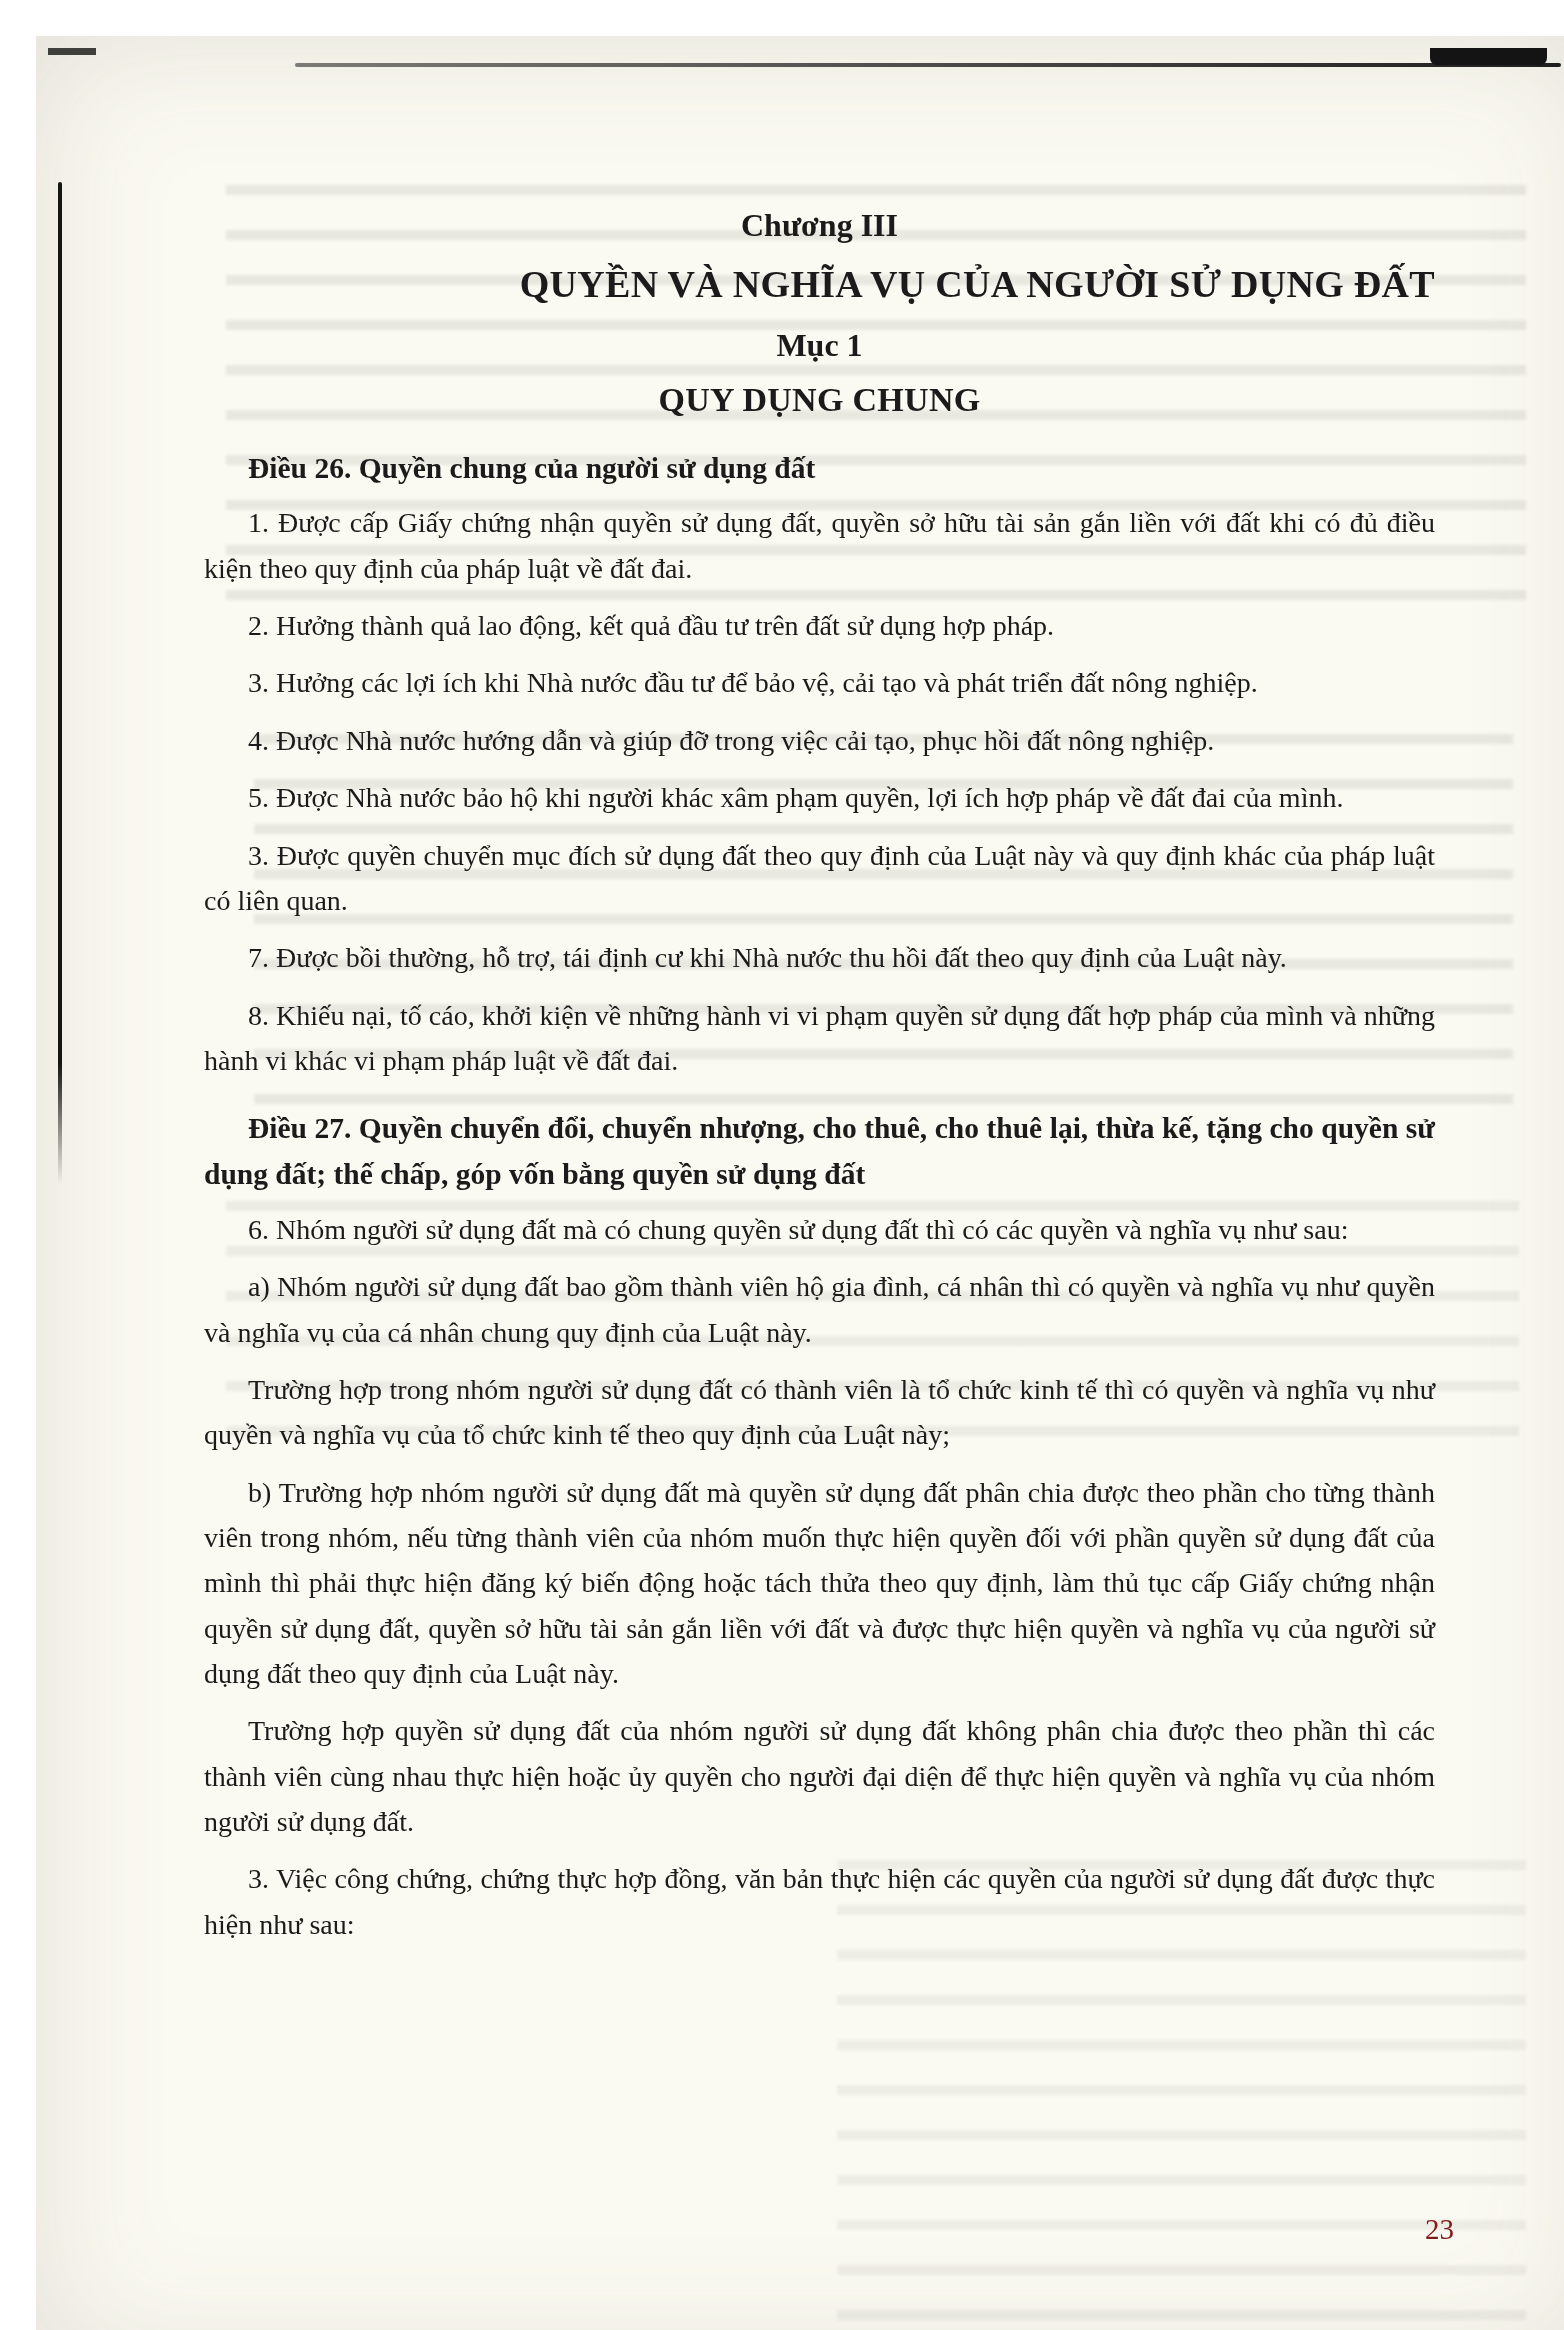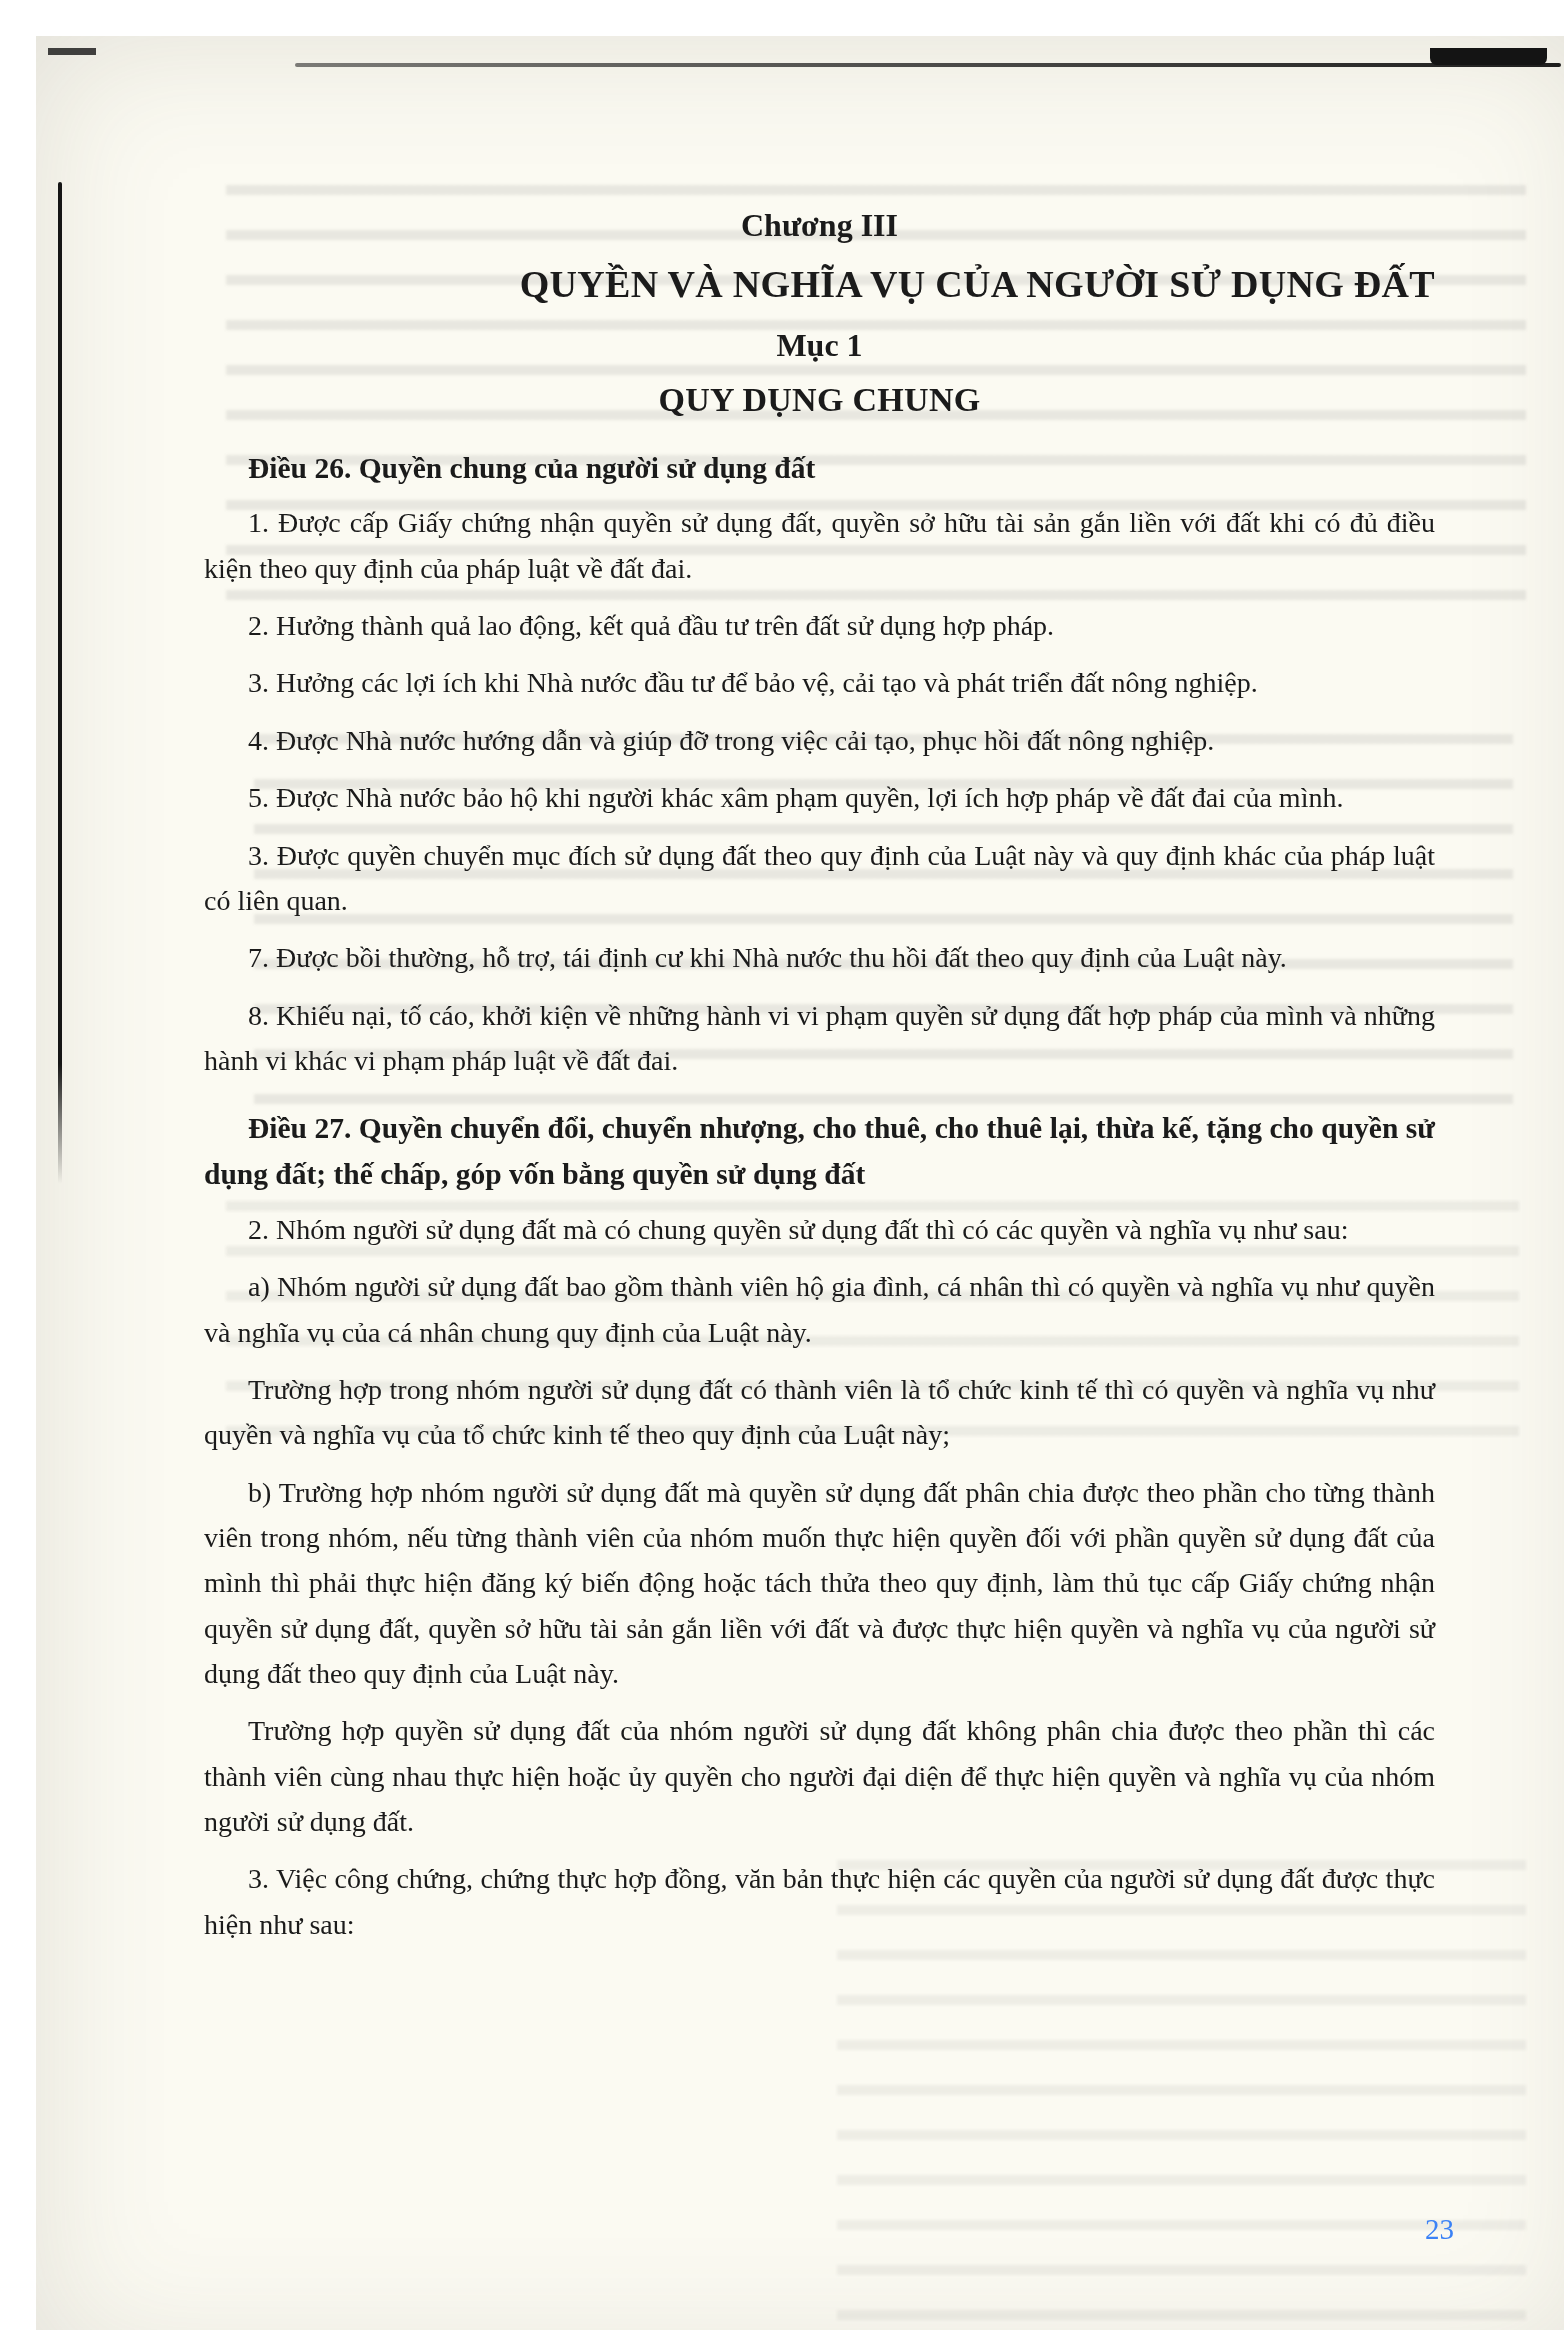--- a/index.html
+++ b/index.html
@@ -81,21 +81,21 @@
     margin-top:23px; margin-bottom:2.7px;
   }
   .para {
     font-size:28px; line-height:1.62;
     text-align:justify; text-indent:44px;
     margin-top:9px;
   }
   .page-number {
     position:absolute; z-index:2;
     right:134px; bottom:108px;
-    font-size:29px; color:#3b82f6;
+    font-size:29px; color:#7f1d1d;
   }
 </style>
 </head>
 <body>
 
 <div class="page">
 
   <div class="bleed bleed-1"></div>
   <div class="bleed bleed-2"></div>
   <div class="bleed bleed-3"></div>
@@ -117,21 +117,21 @@
     <p class="para">1. Được cấp Giấy chứng nhận quyền sử dụng đất, quyền sở hữu tài sản gắn liền với đất khi có đủ điều kiện theo quy định của pháp luật về đất đai.</p>
     <p class="para">2. Hưởng thành quả lao động, kết quả đầu tư trên đất sử dụng hợp pháp.</p>
     <p class="para">3. Hưởng các lợi ích khi Nhà nước đầu tư để bảo vệ, cải tạo và phát triển đất nông nghiệp.</p>
     <p class="para">4. Được Nhà nước hướng dẫn và giúp đỡ trong việc cải tạo, phục hồi đất nông nghiệp.</p>
     <p class="para">5. Được Nhà nước bảo hộ khi người khác xâm phạm quyền, lợi ích hợp pháp về đất đai của mình.</p>
     <p class="para">3. Được quyền chuyển mục đích sử dụng đất theo quy định của Luật này và quy định khác của pháp luật có liên quan.</p>
     <p class="para">7. Được bồi thường, hỗ trợ, tái định cư khi Nhà nước thu hồi đất theo quy định của Luật này.</p>
     <p class="para">8. Khiếu nại, tố cáo, khởi kiện về những hành vi vi phạm quyền sử dụng đất hợp pháp của mình và những hành vi khác vi phạm pháp luật về đất đai.</p>
 
     <h3 class="article-heading">Điều 27. Quyền chuyển đổi, chuyển nhượng, cho thuê, cho thuê lại, thừa kế, tặng cho quyền sử dụng đất; thế chấp, góp vốn bằng quyền sử dụng đất</h3>
-    <p class="para">2. Nhóm người sử dụng đất mà có chung quyền sử dụng đất thì có các quyền và nghĩa vụ như sau:</p>
+    <p class="para">6. Nhóm người sử dụng đất mà có chung quyền sử dụng đất thì có các quyền và nghĩa vụ như sau:</p>
     <p class="para">a) Nhóm người sử dụng đất bao gồm thành viên hộ gia đình, cá nhân thì có quyền và nghĩa vụ như quyền và nghĩa vụ của cá nhân chung quy định của Luật này.</p>
     <p class="para">Trường hợp trong nhóm người sử dụng đất có thành viên là tổ chức kinh tế thì có quyền và nghĩa vụ như quyền và nghĩa vụ của tổ chức kinh tế theo quy định của Luật này;</p>
     <p class="para">b) Trường hợp nhóm người sử dụng đất mà quyền sử dụng đất phân chia được theo phần cho từng thành viên trong nhóm, nếu từng thành viên của nhóm muốn thực hiện quyền đối với phần quyền sử dụng đất của mình thì phải thực hiện đăng ký biến động hoặc tách thửa theo quy định, làm thủ tục cấp Giấy chứng nhận quyền sử dụng đất, quyền sở hữu tài sản gắn liền với đất và được thực hiện quyền và nghĩa vụ của người sử dụng đất theo quy định của Luật này.</p>
     <p class="para">Trường hợp quyền sử dụng đất của nhóm người sử dụng đất không phân chia được theo phần thì các thành viên cùng nhau thực hiện hoặc ủy quyền cho người đại diện để thực hiện quyền và nghĩa vụ của nhóm người sử dụng đất.</p>
     <p class="para">3. Việc công chứng, chứng thực hợp đồng, văn bản thực hiện các quyền của người sử dụng đất được thực hiện như sau:</p>
 
   </main>
 
   <div class="page-number">23</div>
 

